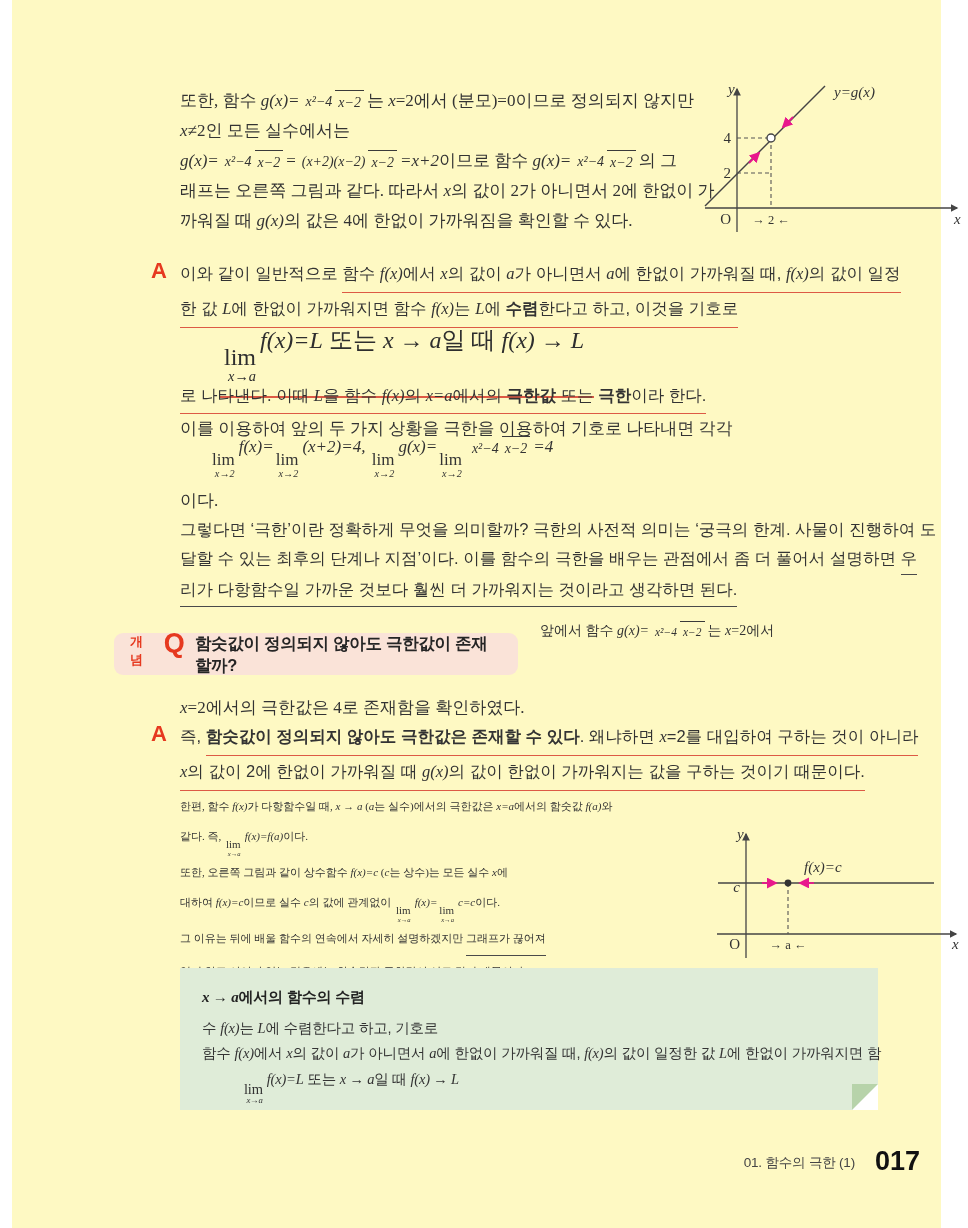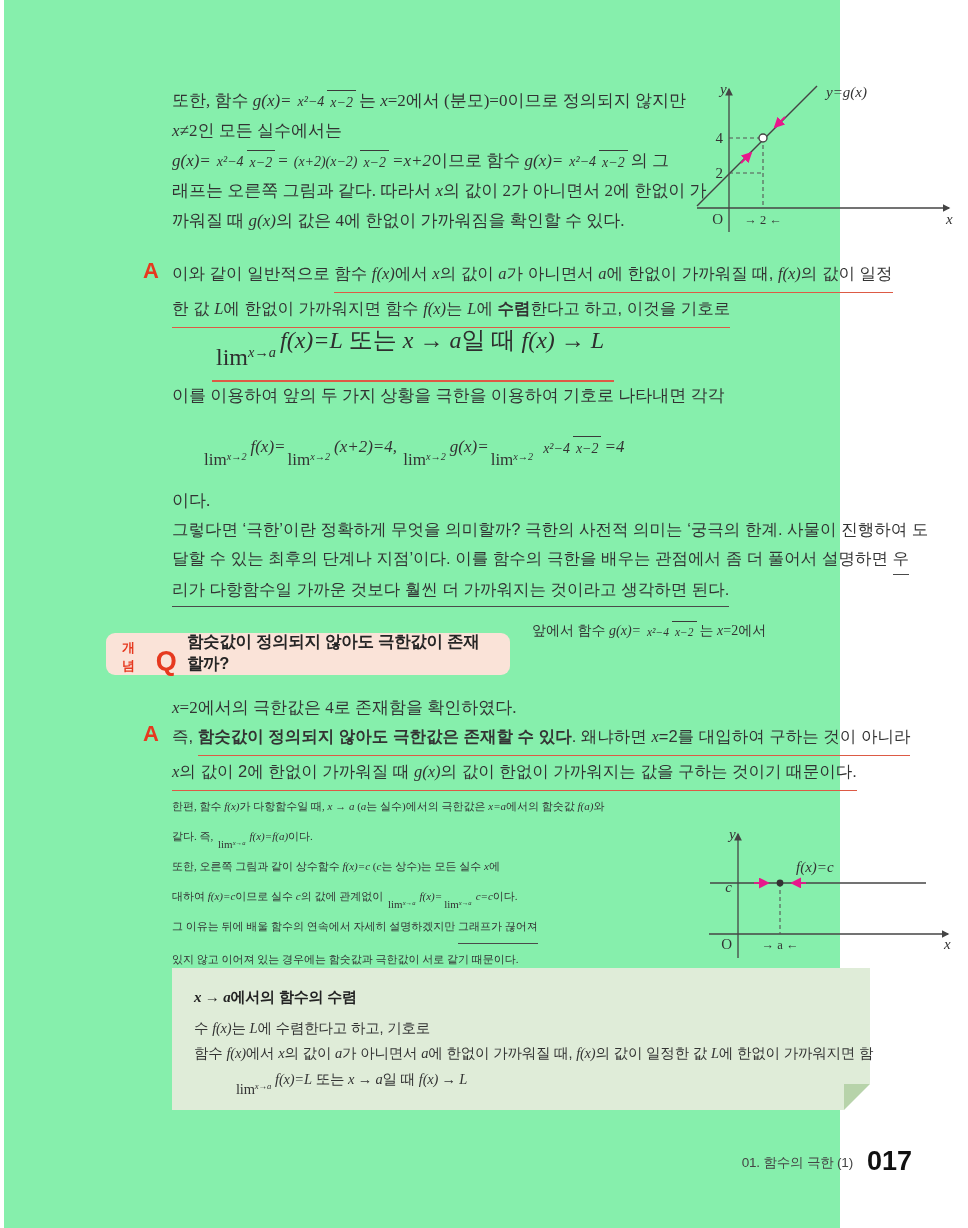--- a/index.html
+++ b/index.html
@@ -1,65 +1,65 @@
 <!DOCTYPE html>
 <html><head>
 <meta charset="utf-8">
 <style>
   html,body{margin:0;padding:0}
   body{width:968px;height:1228px;background:#ffffff;position:relative;overflow:hidden;color:#333}
-  #page{position:absolute;left:4px;top:0;width:836px;height:1228px;background:#86efac}
+  #page{position:absolute;left:12px;top:0;width:929px;height:1228px;background:#fef9c3}
   .abs{position:absolute}
   .serif{font-family:"Liberation Serif",serif}
   .sans{font-family:"Liberation Sans",sans-serif}
   .ln{white-space:nowrap}
   .t{}
   .mi{font-family:"Liberation Serif",serif;font-style:italic}
   .bold{font-weight:bold}
   .frac{display:inline-flex;flex-direction:row;align-items:center;vertical-align:middle;margin:0 3px;font-family:"Liberation Serif",serif;font-style:italic;font-size:0.82em;line-height:1.15}
   .frac .den{border-top:1.2px solid #3a3a3a;padding:4px 3px}
   .frac .num{padding:0 3px}
-  .lim{display:inline-flex;flex-direction:row;align-items:flex-start;vertical-align:-0.72em;margin:0 4px 0 2px;font-family:"Liberation Serif",serif}
+  .lim{display:inline-flex;flex-direction:column;align-items:flex-end;vertical-align:-0.72em;margin:0 4px 0 2px;font-family:"Liberation Serif",serif}
   .lim .lw{line-height:1;font-style:normal}
   .lim .ls{font-size:0.60em;font-style:italic;line-height:1.1}
   .u{display:inline-block}
   .ured{border-bottom:1.6px solid #dd5a45;padding-bottom:3px}
   .udark{border-bottom:1.4px solid #4a4a4a;padding-bottom:2px}
   .amark{font-family:"Liberation Sans",sans-serif;font-weight:bold;font-size:22px;color:#e6391f;line-height:1}
 
   #p1{left:168px;top:86px;width:575px;font-size:17px;line-height:29px}
   #p1 .ln{margin-bottom:1px}
   #graph1{left:692px;top:80px}
   #amark1{left:139px;top:260px}
   #a1{left:168px;top:258px;width:720px;font-size:16.5px;line-height:30px}
   #formula1{left:208px;top:324px;font-size:24px;color:#2e2e2e}
   .redline{display:inline-block;border-bottom:2px solid #dd5a45;padding:0 10px 11px 2px}
   #post{left:168px;top:381px;width:720px;font-size:16.5px;line-height:29px}
   #post .serif{font-size:17px}
   #f2{left:198px;top:436px;font-size:17px}
   #ida{left:168px;top:489px;font-size:17px}
   #geu{left:168px;top:515px;width:720px;font-size:16.5px;line-height:28.5px}
-  #qbox{left:102px;top:633px;width:404px;height:42px;background:#fae3d8;border-radius:9px;display:flex;align-items:flex-end;gap:10px;padding:0 16px;box-sizing:border-box}
+  #qbox{left:102px;top:633px;width:404px;height:42px;background:#fae3d8;border-radius:9px;display:flex;align-items:flex-start;gap:10px;padding:0 16px;box-sizing:border-box}
   .qlabel{color:#e6391f;font-weight:bold;font-size:13px}
   .qletter{color:#e6391f;font-weight:bold;font-size:27px;line-height:1;margin-top:-3px}
   .qtitle{font-weight:bold;font-size:16.5px;color:#252525;letter-spacing:-0.3px}
   #qright{left:528px;top:621px;font-size:14px}
   #qright .ln2{margin-top:11px}
   #xline{left:168px;top:696px;font-size:17px}
   #amark2{left:139px;top:723px}
   #a2{left:168px;top:721px;width:724px;font-size:16.5px;line-height:30px}
   #a2 .serif{font-size:11px}
   #graph2{left:704px;top:826px}
   #greenbox{left:168px;top:968px;width:698px;height:142px;background:#dfecd8;box-sizing:border-box;padding:16px 22px 0;font-size:14.5px;line-height:25.5px;letter-spacing:-0.2px}
   .gb-title{font-size:15px;margin-bottom:5px;color:#222}
   .gb-formula{padding-left:40px}
   .fold{position:absolute;right:0;bottom:0;width:0;height:0;border-top:26px solid #b7d3aa;border-right:26px solid #ffffff}
   #footer{left:0;top:1146px;width:908px;text-align:right}
   .chapter{font-family:"Liberation Sans",sans-serif;font-size:13.5px;color:#454545;letter-spacing:-0.2px}
-  .pageno{font-family:"Liberation Sans",sans-serif;font-weight:bold;font-size:27px;color:#111;margin-left:10px;vertical-align:-3px}
+  .pageno{font-family:"Liberation Sans",sans-serif;font-weight:bold;font-size:27px;color:#111;margin-left:16px;vertical-align:-3px}
   svg text{fill:#333}
   .gtx{font-family:"Liberation Serif",serif;font-style:italic;font-size:15px}
   .gtu{font-family:"Liberation Serif",serif;font-size:15px}
   .gap{font-family:"Liberation Serif",serif;font-size:12.5px}
 </style>
 </head>
 <body>
 
 <div id="page">
 
@@ -117,20 +117,21 @@
   </div>
 
   <div id="formula1" class="abs serif">
     <span class="redline"><span class="lim">
           <span class="lw">lim</span>
           <span class="ls">x→a</span>
         </span><span class="mi">f(x)=L</span><span class="t"> 또는 </span><span class="mi">x → a</span><span class="t">일 때 </span><span class="mi">f(x) → L</span></span>
   </div>
 
   <div id="post" class="abs sans">
+    <div class="ln"><span class="u ured"><span class="t">로 나타낸다. 이때 </span><span class="mi">L</span><span class="t">을 함수 </span><span class="mi">f(x)</span><span class="t">의 </span><span class="mi">x=a</span><span class="t">에서의 </span><span class="bold">극한값</span><span class="t"> 또는 </span><span class="bold">극한</span><span class="t">이라 한다.</span></span></div>
     <div class="ln serif"><span class="t">이를 이용하여 앞의 두 가지 상황을 극한을 이용하여 기호로 나타내면 각각</span></div>
   </div>
 
   <div id="f2" class="abs serif ln"><span class="lim">
         <span class="lw">lim</span>
         <span class="ls">x→2</span>
       </span><span class="mi">f(x)=</span><span class="lim">
         <span class="lw">lim</span>
         <span class="ls">x→2</span>
       </span><span class="mi">(x+2)=4,</span><span class="t">  </span><span class="lim">

